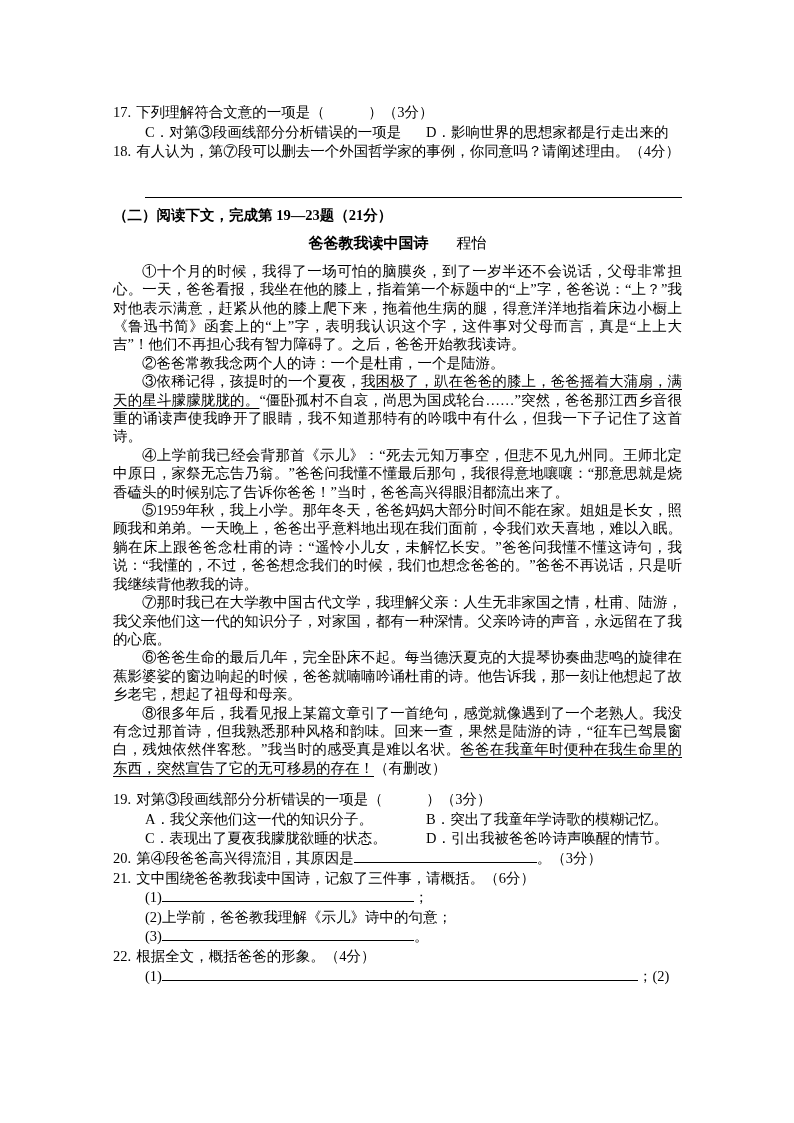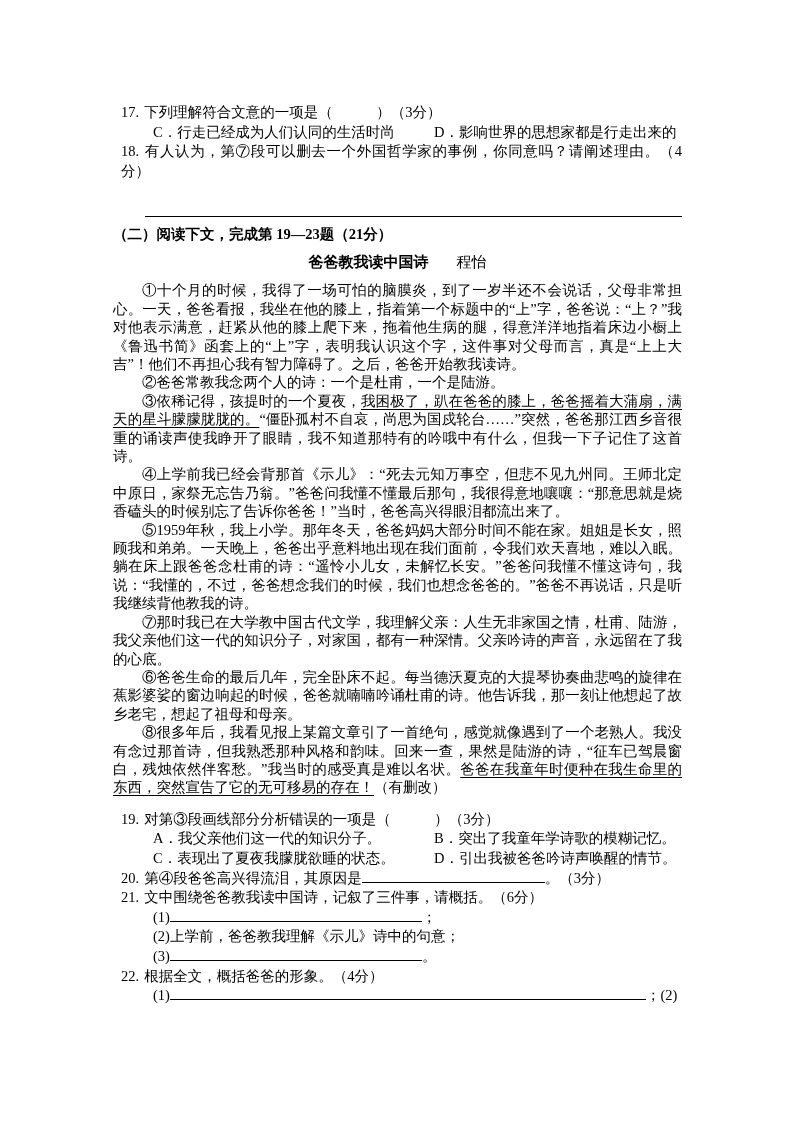--- a/index.html
+++ b/index.html
@@ -7,21 +7,21 @@
     width: 794px; height: 1123px;
     background: #ffffff; color: #000000;
     font-family: "Liberation Serif", "DejaVu Serif", serif;
   }
   .page {
     width: 794px; height: 1123px;
     padding: 103px 112px 20px 113px;
     box-sizing: border-box;
     overflow: hidden;
   }
-  .tline { font-size: 14.5px; line-height: 19.6px; text-align: justify; margin-left: 8px; }
+  .tline { font-size: 14.5px; line-height: 19.6px; text-align: justify; }
   .qnum { padding-right: 5px; }
   .optrow { padding-left: 32px; display: flex; }
   .opt-left { display: inline-block; width: 281px; flex: 0 0 281px; }
   .answer-line { margin-left: 32px; height: 35px; border-bottom: 1.2px solid #000; }
   .sec-heading { font-weight: bold; font-size: 14.5px; line-height: 20px; margin-top: 7px; }
   .title-row { display: flex; justify-content: center; gap: 28px; font-size: 15px; line-height: 24px; margin-top: 6px; align-items: center; }
   .ptitle { font-weight: bold; }
   .passage { margin-top: 7px; }
   .para { font-size: 14.5px; line-height: 18.4px; text-align: justify; text-indent: 2em; margin: 0; }
   .ul { text-decoration: underline; text-underline-offset: 3px; }
@@ -33,21 +33,21 @@
   .blank-475 { width: 476px; }
 </style>
 </head>
 <body>
 
 <div class="page">
 
   <section>
     <div class="tline"><span class="qnum">17.</span><span>下列理解符合文意的一项是（　　　）（3分）</span></div>
     <div class="tline optrow">
-      <span class="opt-left">C．行走已经成为人们认同的生活时尚</span>
+      <span class="opt-left">C．对第③段画线部分分析错误的一项是</span>
       <span>D．影响世界的思想家都是行走出来的</span>
     </div>
   </section>
 
   <section>
     <div class="tline"><span class="qnum">18.</span><span>有人认为，第⑦段可以删去一个外国哲学家的事例，你同意吗？请阐述理由。（4分）</span></div>
     <div class="answer-line"></div>
   </section>
 
   <div class="sec-heading">（二）阅读下文，完成第 19—23题（21分）</div>

